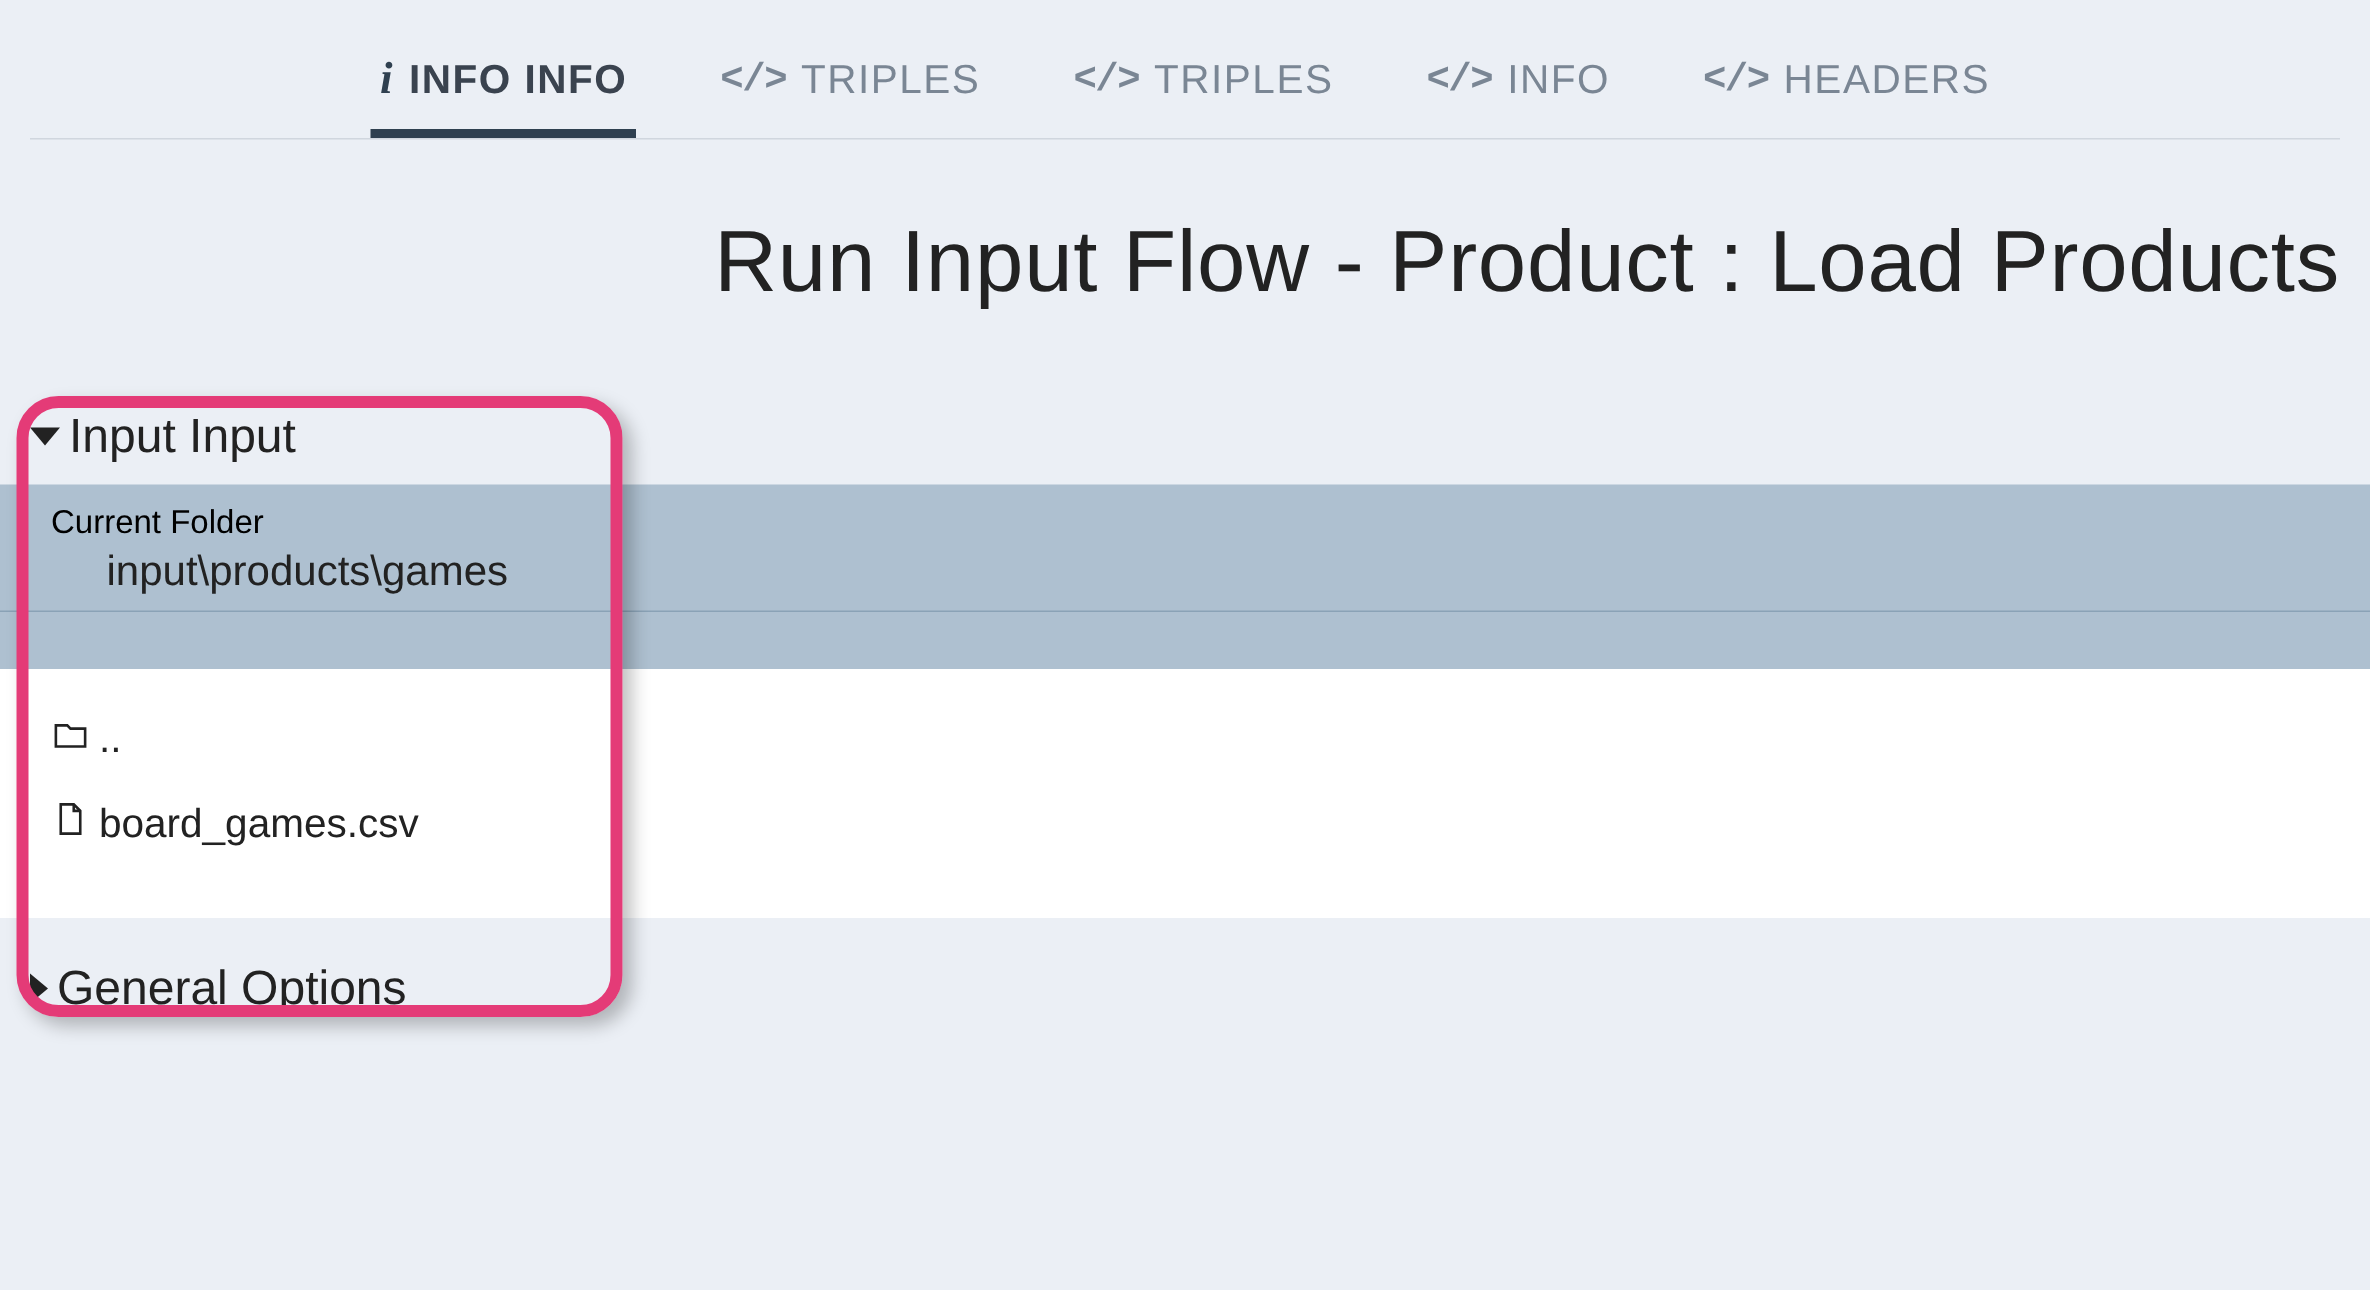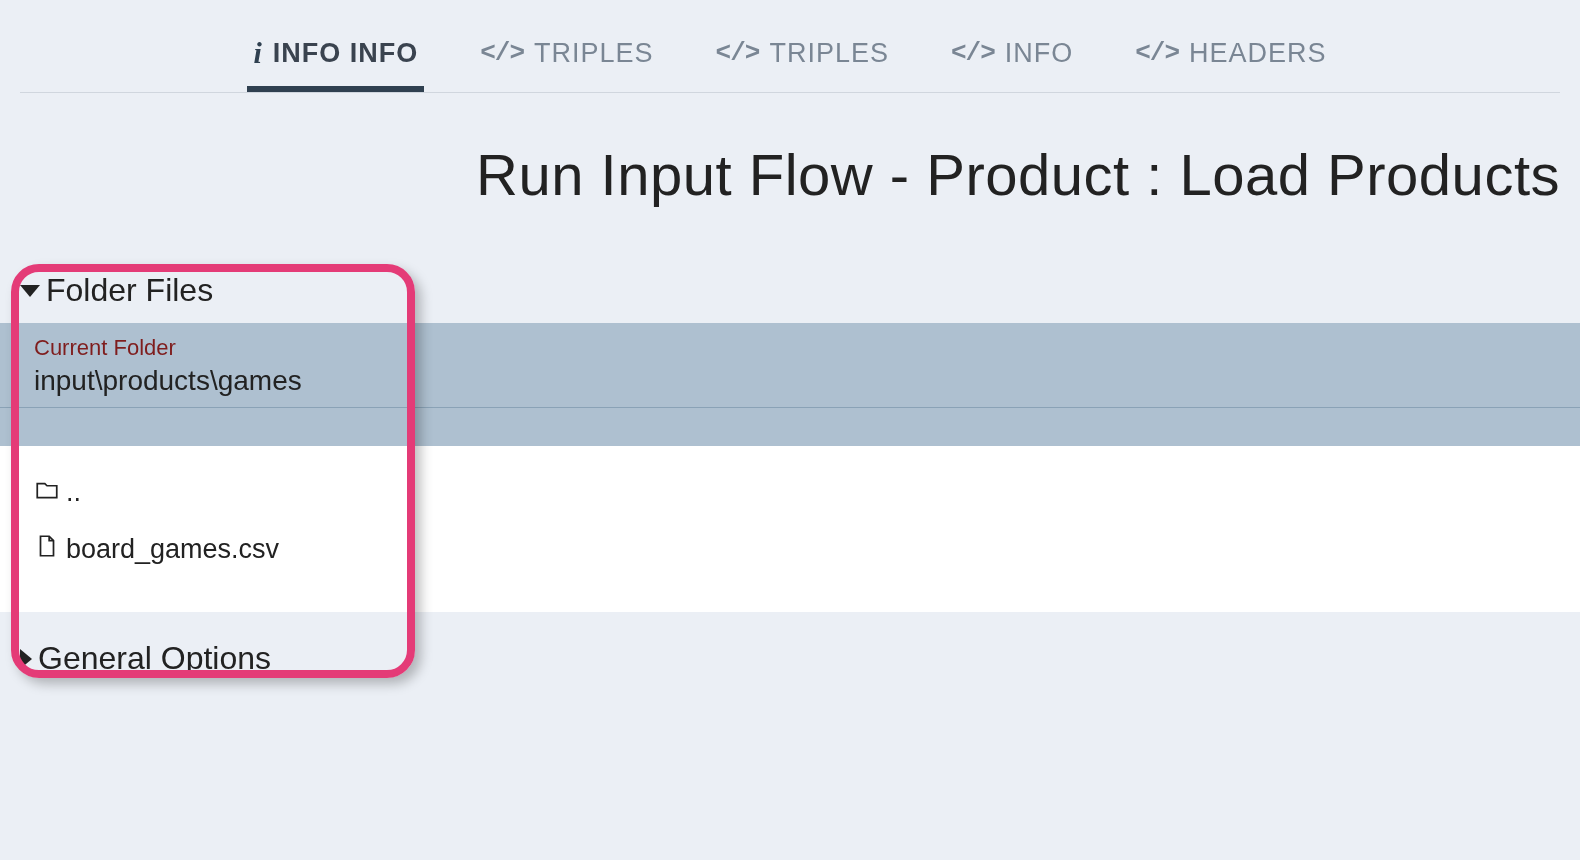--- a/index.html
+++ b/index.html
@@ -94,26 +94,27 @@
   
   .folder-bar {
     background: #aec0d0;
     padding: 12px 14px 10px 14px;
     margin: 0 -20px 0 -20px;
     padding-left: 34px;
     padding-right: 34px;
   }
   .folder-label {
     font-size: 22px;
-    color: #7f1d1d;
+    color: #000000;
     margin-bottom: 4px;
   }
   .folder-path {
     font-size: 28px;
     color: #222;
+    margin-left: 37px;
   }
   .folder-divider {
     border-top: 1px solid #8aa2b6;
     margin: 10px -34px 0 -34px;
   }
   .folder-bar-bottom {
     background: #aec0d0;
     height: 28px;
     margin: 0 -20px 0 -20px;
   }
@@ -177,21 +178,21 @@
       <span class="ico code-ico">&lt;/&gt;</span>
       <span>HEADERS</span>
     </div>
   </div>
 
   <h1 class="page-title">Run Input Flow - Product : Load Products</h1>
 
   <div class="section">
     <div class="section-header">
       <span class="caret down"></span>
-      <span>Folder Files</span>
+      <span>Input Input</span>
     </div>
 
     <div class="folder-bar">
       <div class="folder-label">Current Folder</div>
       <div class="folder-path">input\products\games</div>
       <div class="folder-divider"></div>
     </div>
     <div class="folder-bar-bottom"></div>
 
     <div class="file-list">

